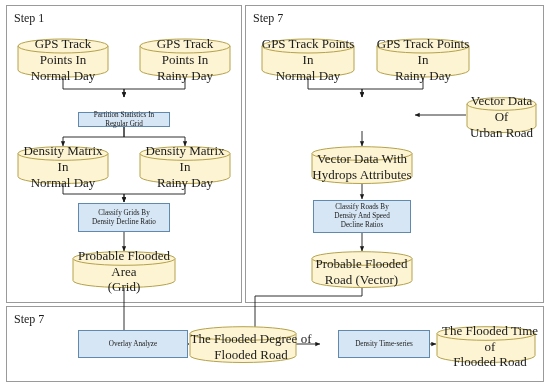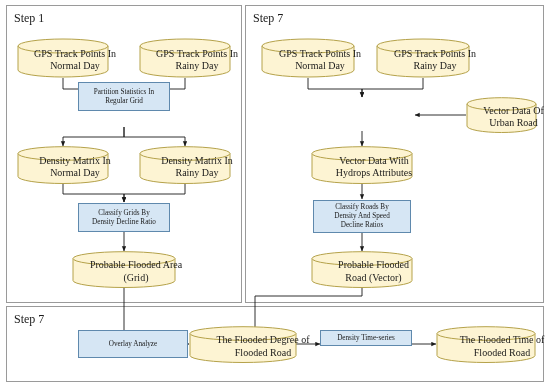--- a/index.html
+++ b/index.html
@@ -50,27 +50,27 @@
   
   .cyl-wrap {
     position: absolute;
   }
   .cyl-wrap svg {
     position: absolute;
     left: 0; top: 0;
   }
   .cyl-text {
     position: absolute;
-    left: 12px; top: 0;
+    left: 0; top: 0;
     width: 100%; height: 100%;
     display: flex;
     align-items: center;
     justify-content: center;
     text-align: center;
-    font-size: 10px;
+    font-size: 13px;
     line-height: 1.22;
     color: #1a1a1a;
     padding-top: 4px;
     box-sizing: border-box;
   }
   .txt2 { white-space: pre-line; }
   svg.connectors {
     position: absolute;
     left: 0; top: 0;
     width: 550px; height: 387px;
@@ -148,21 +148,21 @@
 
   <div class="cyl-wrap" style="left:139px;top:38px;width:92px;height:40px;">
     <svg width="92" height="40" viewBox="0 0 92 40">
       <path d="M1,8 L1,32 A45,7 0 0 0 91,32 L91,8 Z" fill="#fdf4d3" stroke="#b5a24a" stroke-width="1"></path>
       <ellipse cx="46" cy="8" rx="45" ry="7" fill="#fdf4d3" stroke="#b5a24a" stroke-width="1"></ellipse>
     </svg>
     <div class="cyl-text txt2">GPS Track Points In
 Rainy Day</div>
   </div>
 
-  <div class="node rect txt2" style="left:78px;top:82px;width:92px;height:29px;">Partition Statistics In
+  <div class="node rect txt2" style="left:78px;top:112px;width:92px;height:15px;">Partition Statistics In
 Regular Grid</div>
 
   <div class="cyl-wrap" style="left:17px;top:146px;width:92px;height:38px;">
     <svg width="92" height="38" viewBox="0 0 92 38">
       <path d="M1,7.5 L1,30.5 A45,7 0 0 0 91,30.5 L91,7.5 Z" fill="#fdf4d3" stroke="#b5a24a" stroke-width="1"></path>
       <ellipse cx="46" cy="7.5" rx="45" ry="6.8" fill="#fdf4d3" stroke="#b5a24a" stroke-width="1"></ellipse>
     </svg>
     <div class="cyl-text txt2">Density Matrix In
 Normal Day</div>
   </div>
@@ -242,21 +242,21 @@
 
   <div class="cyl-wrap" style="left:189px;top:326px;width:124px;height:37px;">
     <svg width="108" height="37" viewBox="0 0 108 37">
       <path d="M1,7.5 L1,29.5 A53,7 0 0 0 107,29.5 L107,7.5 Z" fill="#fdf4d3" stroke="#b5a24a" stroke-width="1"></path>
       <ellipse cx="54" cy="7.5" rx="53" ry="6.8" fill="#fdf4d3" stroke="#b5a24a" stroke-width="1"></ellipse>
     </svg>
     <div class="cyl-text txt2">The Flooded Degree of
 Flooded Road</div>
   </div>
 
-  <div class="node rect" style="left:320px;top:330px;width:92px;height:16px;">Density Time-series</div>
+  <div class="node rect" style="left:338px;top:330px;width:92px;height:28px;">Density Time-series</div>
 
   <div class="cyl-wrap" style="left:436px;top:326px;width:108px;height:37px;">
     <svg width="100" height="37" viewBox="0 0 100 37">
       <path d="M1,7.5 L1,29.5 A49,7 0 0 0 99,29.5 L99,7.5 Z" fill="#fdf4d3" stroke="#b5a24a" stroke-width="1"></path>
       <ellipse cx="50" cy="7.5" rx="49" ry="6.8" fill="#fdf4d3" stroke="#b5a24a" stroke-width="1"></ellipse>
     </svg>
     <div class="cyl-text txt2">The Flooded Time of
 Flooded Road</div>
   </div>
 

